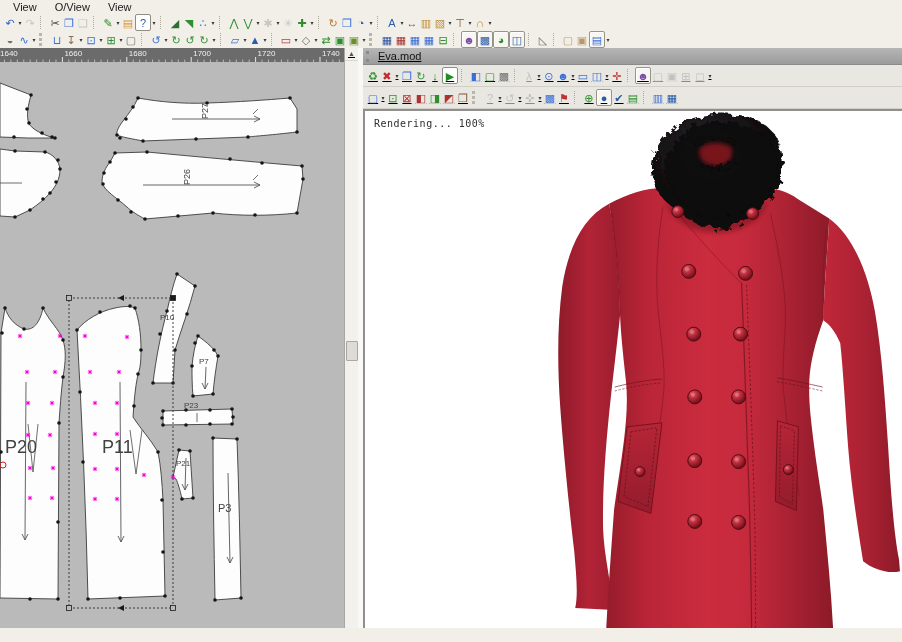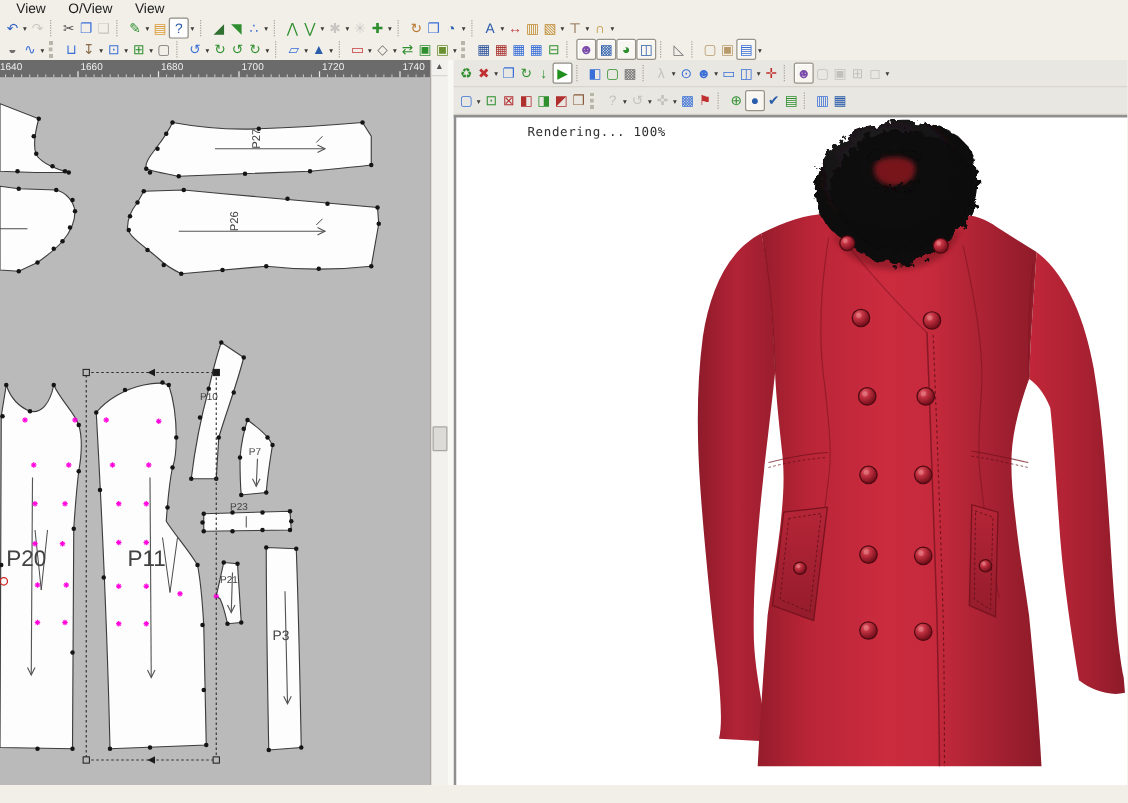--- a/index.html
+++ b/index.html
@@ -12,35 +12,35 @@
   .tbrow{height:19px;display:flex;align-items:center;background:#f1efe8;padding-left:3px;white-space:nowrap;}
   .tbi{width:14px;height:15px;display:inline-flex;align-items:center;justify-content:center;font-size:11px;line-height:14px;border-radius:2px;cursor:default;flex:0 0 auto;}
   .tbi.dis{opacity:.4;filter:grayscale(.8);}
   .tbi.on{background:#f8f6f0;border:1px solid #97948a;box-shadow:inset 1px 1px 0 #fff;width:14px;height:15px;}
   .tbi.box{border:1px solid #8f8d85;background:#fff;}
   .dd{font-size:6px;color:#3a3a3a;width:6px;display:inline-block;text-align:center;flex:0 0 auto;}
   .tsep{width:4px;height:13px;border-left:1px dotted #aaa79b;margin:0 3px;flex:0 0 auto;}
   .tgrip{width:3px;height:13px;border-left:3px dotted #b8b5a9;margin:0 5px 0 2px;flex:0 0 auto;}
   .band{height:10px;background:#d4d2ca;}
   
-  .main{height:580px;display:flex;}
+  .main{height:580px;display:flex;text-decoration:underline;}
   .left-panel{width:344px;display:flex;flex-direction:column;}
   .ruler{height:14px;background:#6b6b6b;}
   .canvas2d{height:566px;background:#bababa;}
   .vscroll{width:13px;background:#f2f1ee;border-left:1px solid #a9a7a0;position:relative;}
   .sb-arrow{height:12px;border-bottom:1px solid #d8d6d0;color:#555;font-size:7px;text-align:center;line-height:12px;}
   .sb-arrow::before{content:"▲";}
   .sb-thumb{position:absolute;left:1px;top:293px;width:10px;height:18px;background:#dcdbd7;border:1px solid #a9a7a0;border-radius:1px;}
   .panel-gap{width:5px;background:#f8f8f5;}
   .right-panel{width:540px;display:flex;flex-direction:column;}
   .rtitle{height:16px;background:linear-gradient(#b6b6b6,#9b9b9b);border-bottom:1px solid #8a8a8a;display:flex;align-items:center;font-size:11px;color:#141414;}
   .vgrip{width:3px;height:11px;border-left:3px dotted #8a8a8a;margin:0 6px 0 3px;}
   .rrow{background:#e9e7e1;border-bottom:1px solid #d2cfc7;height:21px;}
   .render{flex:1;background:#ffffff;border-left:2px solid #8f8f8f;border-top:2px solid #8f8f8f;position:relative;overflow:hidden;}
-  .status{position:absolute;left:9px;top:7px;font-family:"DejaVu Sans Mono",monospace;font-size:10px;letter-spacing:.5px;color:#2e2e2e;margin-left:48px;}
+  .status{position:absolute;left:9px;top:7px;font-family:"DejaVu Sans Mono",monospace;font-size:10px;letter-spacing:.5px;color:#2e2e2e;}
   #coat-svg{position:absolute;left:0;top:0;}
   svg text{font-family:"Liberation Sans",sans-serif;}
 </style>
 </head>
 <body>
 
 <div class="app">
   <div class="menubar" id="menubar">
       <span class="mitem">View</span>
       <span class="mitem">O/View</span>
@@ -572,20 +572,24 @@
             <circle cx="3" cy="403" r="3" fill="none" stroke="#cc2222" stroke-width="1"></circle>
           </svg>
       </div>
     </div>
     <div class="vscroll">
       <div class="sb-arrow"></div>
       <div class="sb-thumb"></div>
     </div>
     <div class="panel-gap"></div>
     <div class="right-panel">
+      <div class="rtitle">
+        <span class="vgrip"></span>
+        <span>Eva.mod</span>
+      </div>
       <div class="tbrow rrow" id="right-row1">
           <span class="tbi" style="color: rgb(47, 143, 47);">♻</span>
           <span class="tbi" style="color: rgb(192, 48, 48);">✖</span>
           <span class="dd">▾</span>
           <span class="tbi" style="color: rgb(58, 111, 216);">❐</span>
           <span class="tbi" style="color: rgb(47, 143, 47);">↻</span>
           <span class="tbi" style="color: rgb(47, 143, 47);">↓</span>
           <span class="tbi box" style="color: rgb(31, 143, 31);">▶</span>
           <span class="tsep"></span>
           <span class="tbi" style="color: rgb(58, 111, 216);">◧</span>

